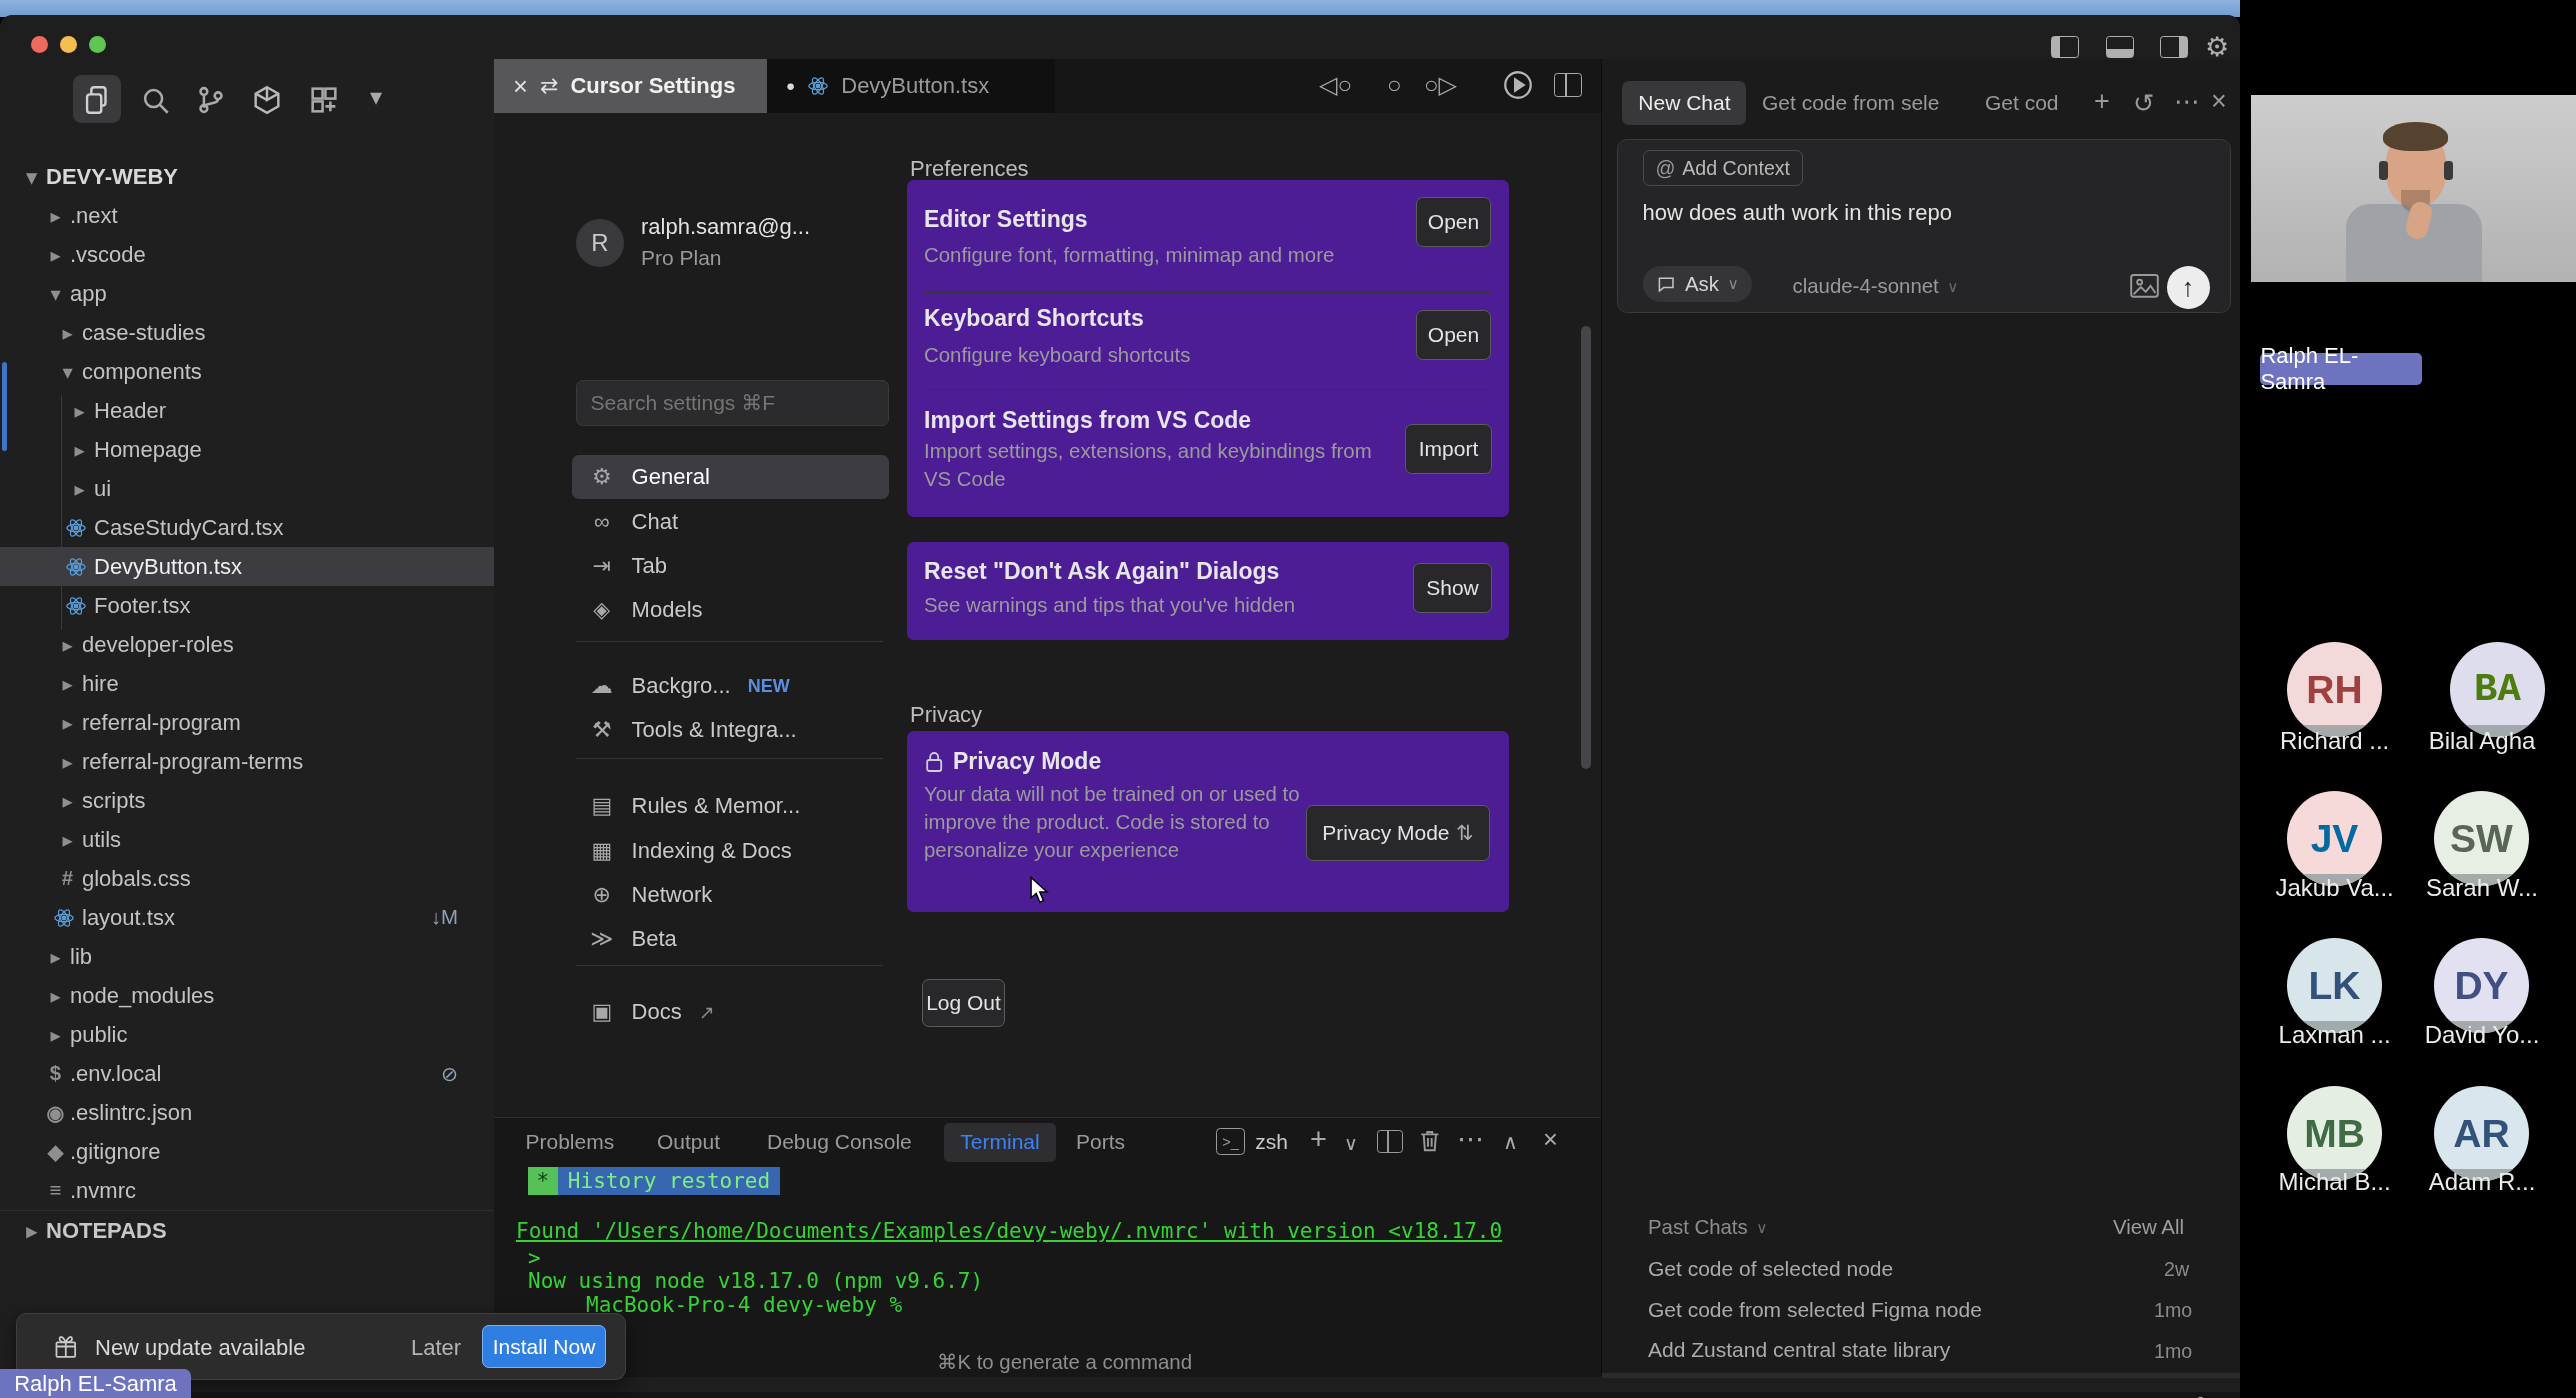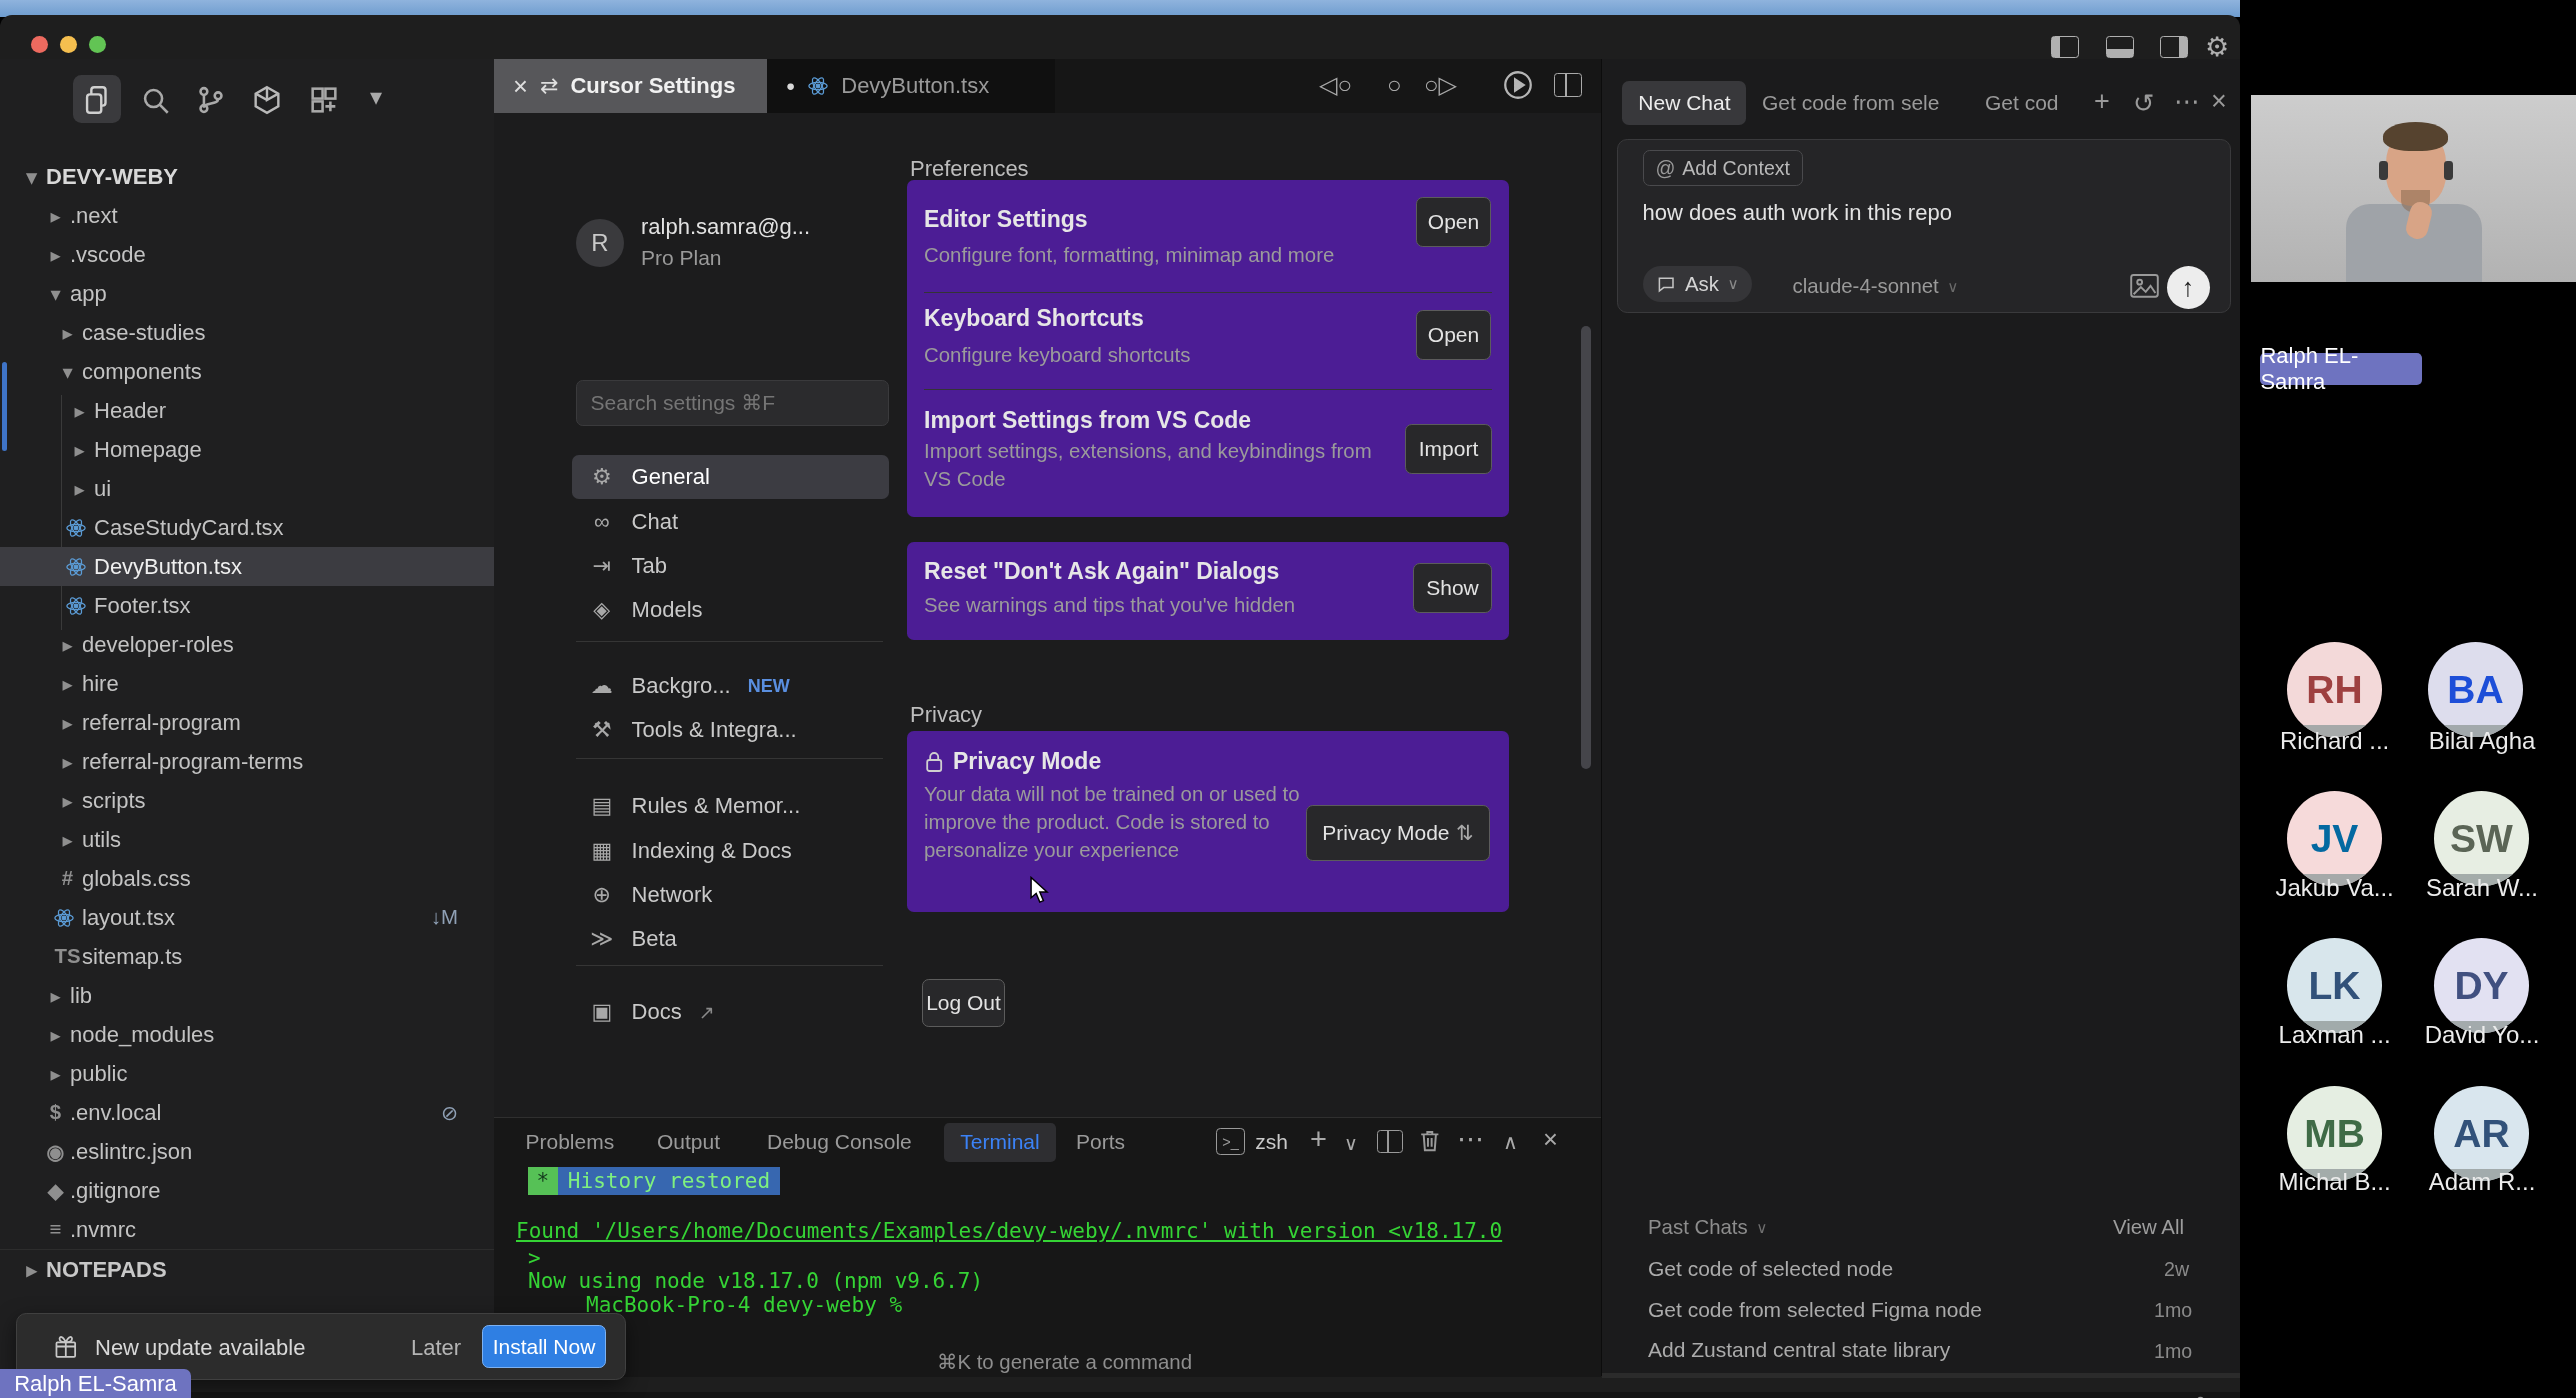--- a/index.html
+++ b/index.html
@@ -245,24 +245,20 @@
             <span class="tw">
               <svg width="22" height="22" viewBox="0 0 24 24" fill="none" stroke="#5b9bd5" stroke-width="1.4">
                 <circle cx="12" cy="12" r="2" fill="#5b9bd5"></circle>
                 <ellipse cx="12" cy="12" rx="10" ry="4"></ellipse>
                 <ellipse cx="12" cy="12" rx="10" ry="4" transform="rotate(60 12 12)"></ellipse>
                 <ellipse cx="12" cy="12" rx="10" ry="4" transform="rotate(120 12 12)"></ellipse>
               </svg>
             </span>
             <span>layout.tsx</span>
             <span class="badge">↓M</span>
-          </div>
-        <div class="row lv2">
-            <span class="tw fic blue">TS</span>
-            <span>sitemap.ts</span>
           </div>
         <div class="row lv1">
             <span class="tw">▸</span>
             <span>lib</span>
           </div>
         <div class="row lv1">
             <span class="tw">▸</span>
             <span>node_modules</span>
           </div>
         <div class="row lv1">
@@ -583,21 +579,21 @@
       <div style="position:absolute;left:193px;top:66px;width:8.5px;height:19px;background:#3a3a3a;border-radius:3.4px;"></div>
       <div style="position:absolute;left:150px;top:95px;width:29px;height:22px;background:#8a6a50;border-radius:0 0 12px 12px;opacity:.55;"></div>
       <div style="position:absolute;left:157px;top:107px;width:22px;height:37px;background:#d8a486;border-radius:10.2px;transform:rotate(14deg);"></div>
     </div>
     <div class="a plabel" style="left:20.4px;top:353px;width:162px;height:31.5px;border-radius:5.1px;">Ralph EL-Samra</div>
 
     <div class="avatar" style="left:47px;top:642px;background:#f3d9d9;color:#9e4040;">
         <span>RH</span>
         <span class="crescent"></span>
       </div>
-    <div class="avatar" style="left:188px;top:642px;background:#dddded;color:#1d4ed8;">
+    <div class="avatar" style="left:210px;top:642px;background:#dddded;color:#4d7c0f;font-family:Liberation Mono, monospace;">
         <span>BA</span>
         <span class="crescent"></span>
       </div>
     <div class="a pname" style="left:13.6px;top:727px;">Richard ...</div>
     <div class="a pname" style="left:161px;top:727px;">Bilal Agha</div>
 
     <div class="avatar" style="left:47px;top:791px;background:#f6dada;color:#0369a1;">
         <span>JV</span>
         <span class="crescent"></span>
       </div>

